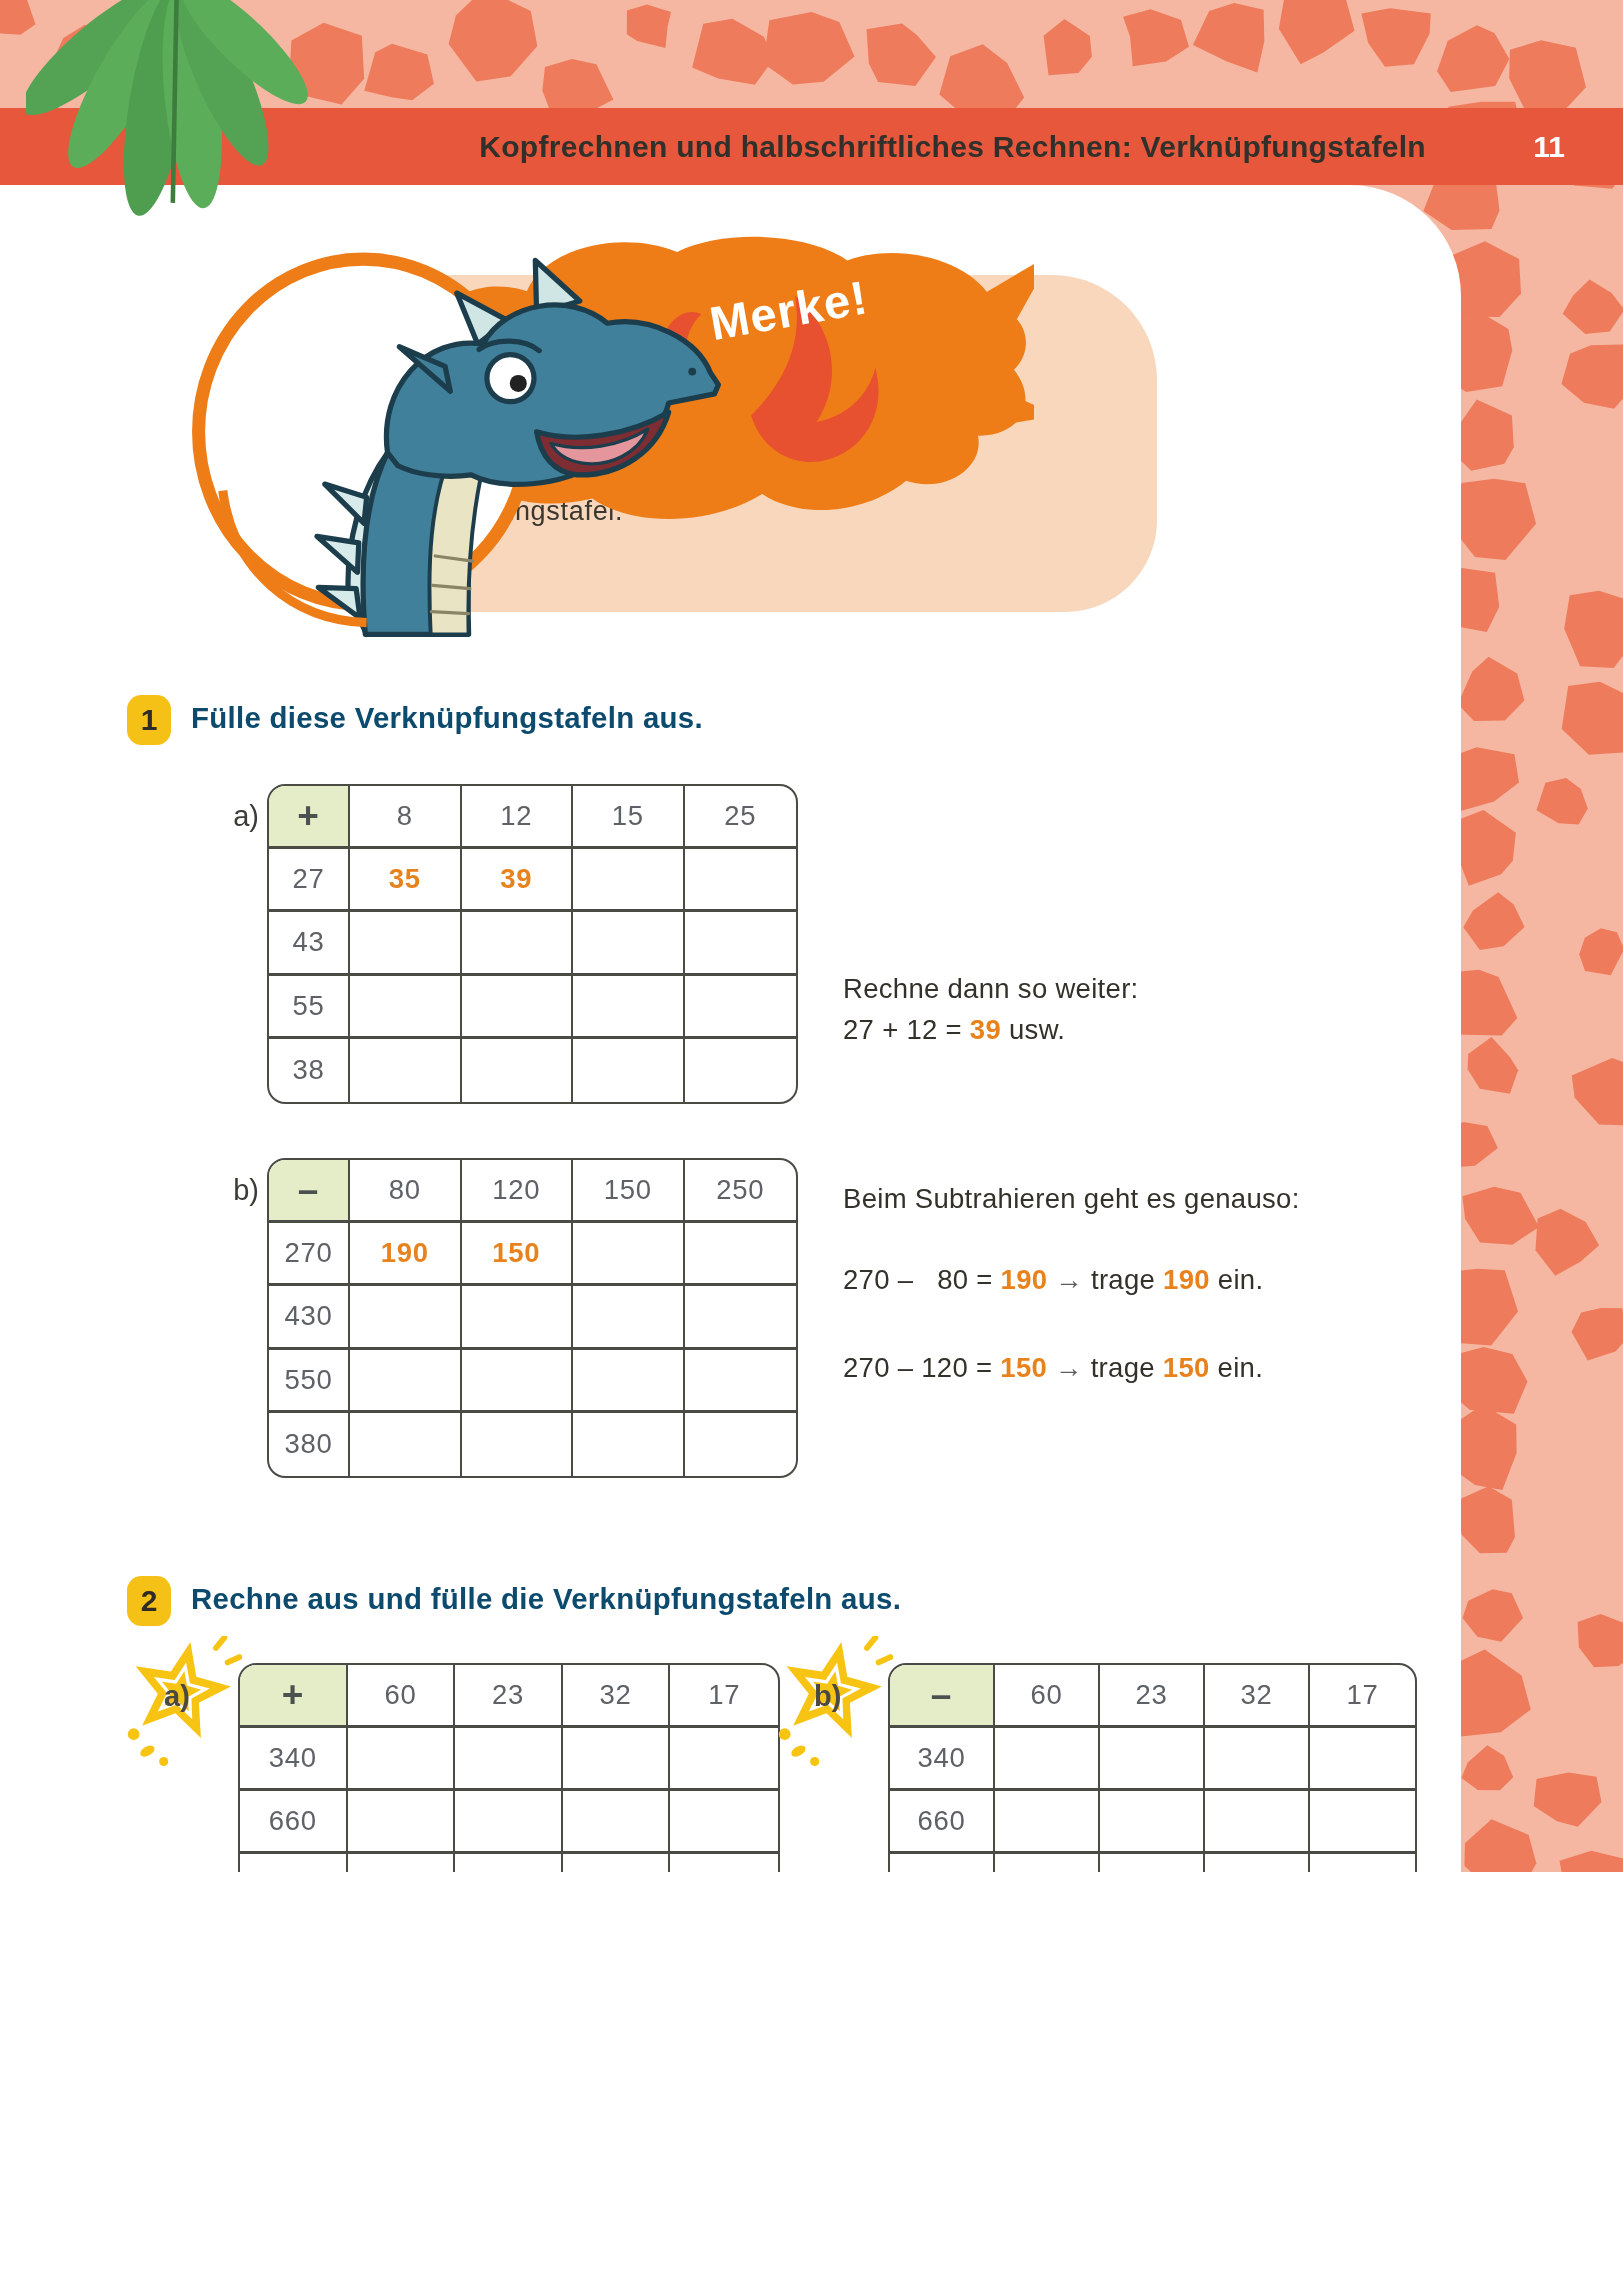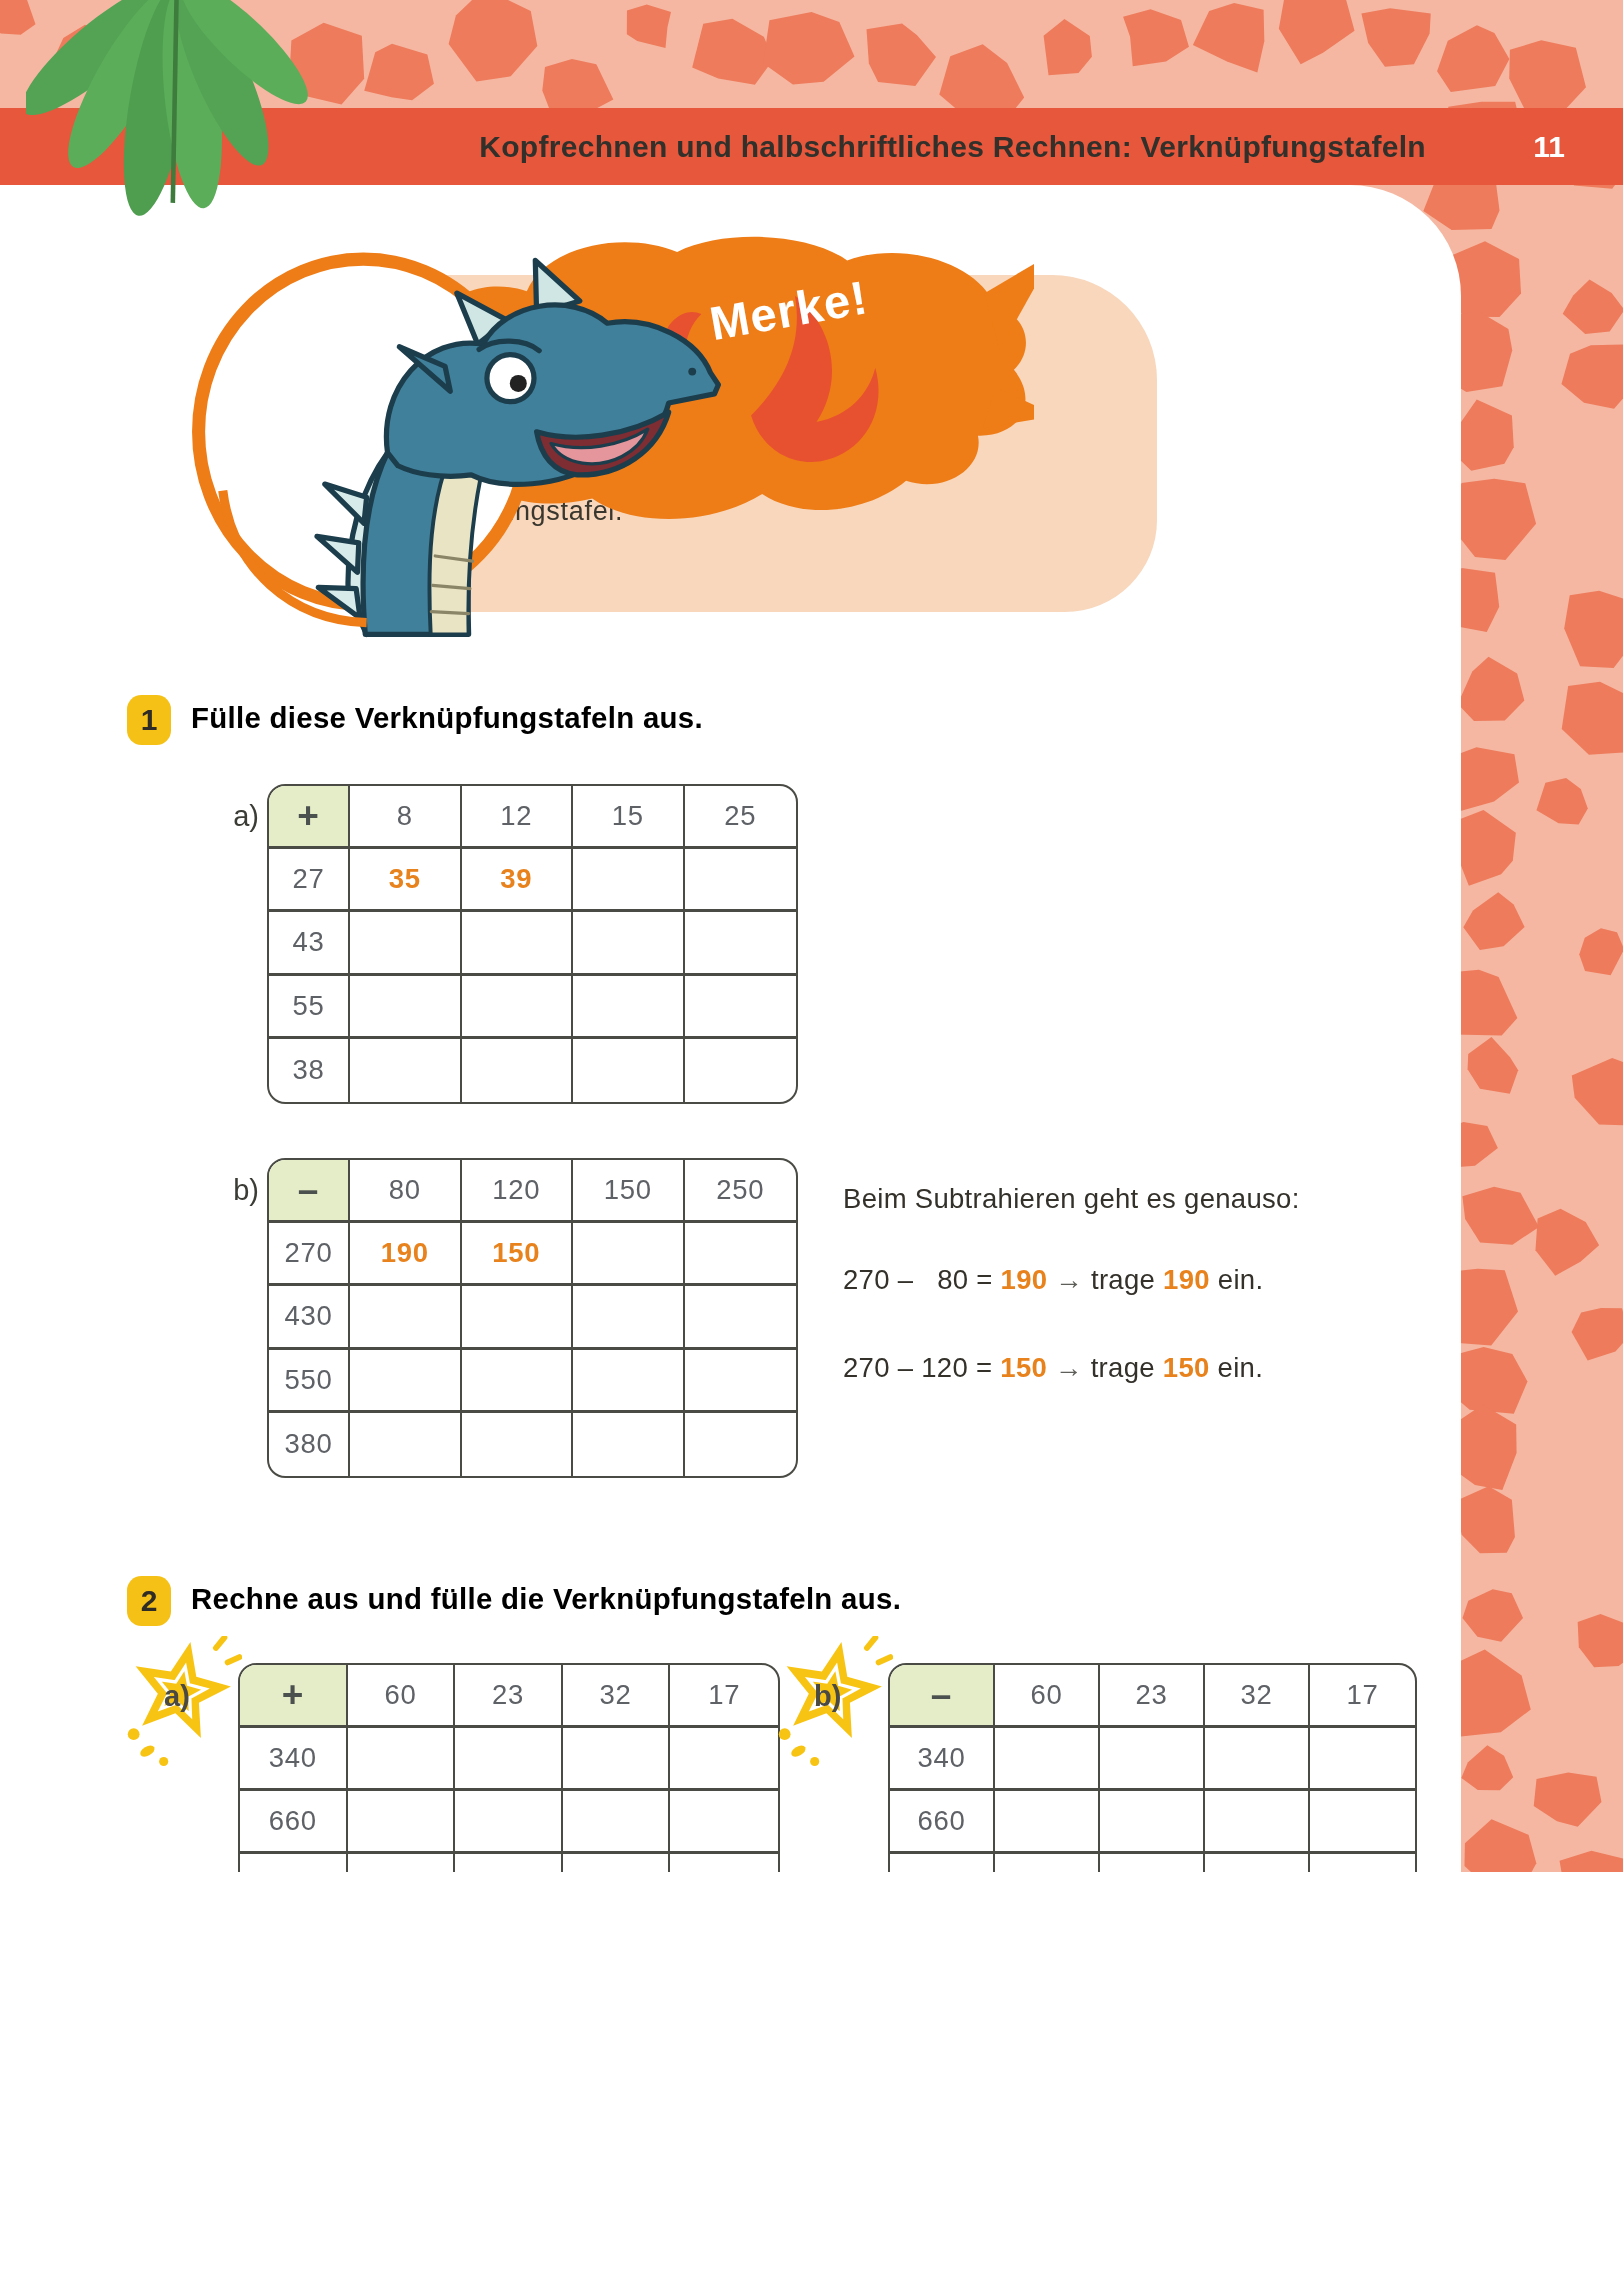--- a/index.html
+++ b/index.html
@@ -25,21 +25,21 @@
   .content{position:absolute;inset:0}
 
   .merke-box{position:absolute;left:300px;top:275px;width:857px;height:337px;background:var(--peach);
              border-radius:79px 105px 92px 98px}
   .merke-text{position:absolute;left:387px;top:361px;font-size:27px;line-height:43px;color:#3A372E;letter-spacing:0.7px}
   .mascot{position:absolute;left:170px;top:216px;width:864px;height:425px;pointer-events:none}
   .merke-flag{font-size:72px;font-weight:700;fill:#fff;letter-spacing:2px}
 
   .badge{position:absolute;width:44px;height:50px;background:var(--badge);border-radius:14.4px;
          display:flex;align-items:center;justify-content:center;font-size:30px;font-weight:700;color:#2E2C25}
-  .prompt{position:absolute;font-size:29.4px;font-weight:600;color:#000000;letter-spacing:0.3px;white-space:nowrap}
+  .prompt{position:absolute;font-size:29.4px;font-weight:600;color:#0c4a6e;letter-spacing:0.3px;white-space:nowrap}
 
   .tbl-label{position:absolute;font-size:29px;color:#3C3C36;white-space:nowrap}
 
   .vt{position:absolute;display:grid;background:#fff;border:2.6px solid var(--tborder);border-radius:18.3px;overflow:hidden}
   .vt .c{display:flex;align-items:center;justify-content:center;font-size:27.5px;color:var(--numgray);
          border-right:2px solid var(--tborder);border-bottom:3.3px solid var(--tborder);letter-spacing:0.7px}
   .vt .c.lc{border-right:none}
   .vt .c.lr{border-bottom:none}
   .vt .c.op{background:var(--cellgreen);font-size:37px;color:#4B514E;font-weight:600}
   .vt .c.ans{color:var(--accent);font-weight:600}
@@ -269,20 +269,24 @@
         <div class="c "></div>
         <div class="c "></div>
         <div class="c  lc"></div>
         <div class="c  lr">38</div>
         <div class="c  lr"></div>
         <div class="c  lr"></div>
         <div class="c  lr"></div>
         <div class="c  lc lr"></div>
       </div>
 
+    <div class="txt" style="left:843px;top:968px">
+      <div>Rechne dann so weiter:</div>
+      <div><span>27 + 12 = </span><span class="orange">39</span><span> usw.</span></div>
+    </div>
 
     <div class="tbl-label" style="left:203px;top:1174px;width:56px;text-align:right">b)</div>
     <div class="vt" id="t1b" style="left:267px;top:1158px;width:527px;height:316px;grid-template-columns:81px 1fr 1fr 1fr 1fr;grid-template-rows:repeat(5,1fr)">
         <div class="c op">–</div>
         <div class="c ">80</div>
         <div class="c ">120</div>
         <div class="c ">150</div>
         <div class="c  lc">250</div>
         <div class="c ">270</div>
         <div class="c ans">190</div>

